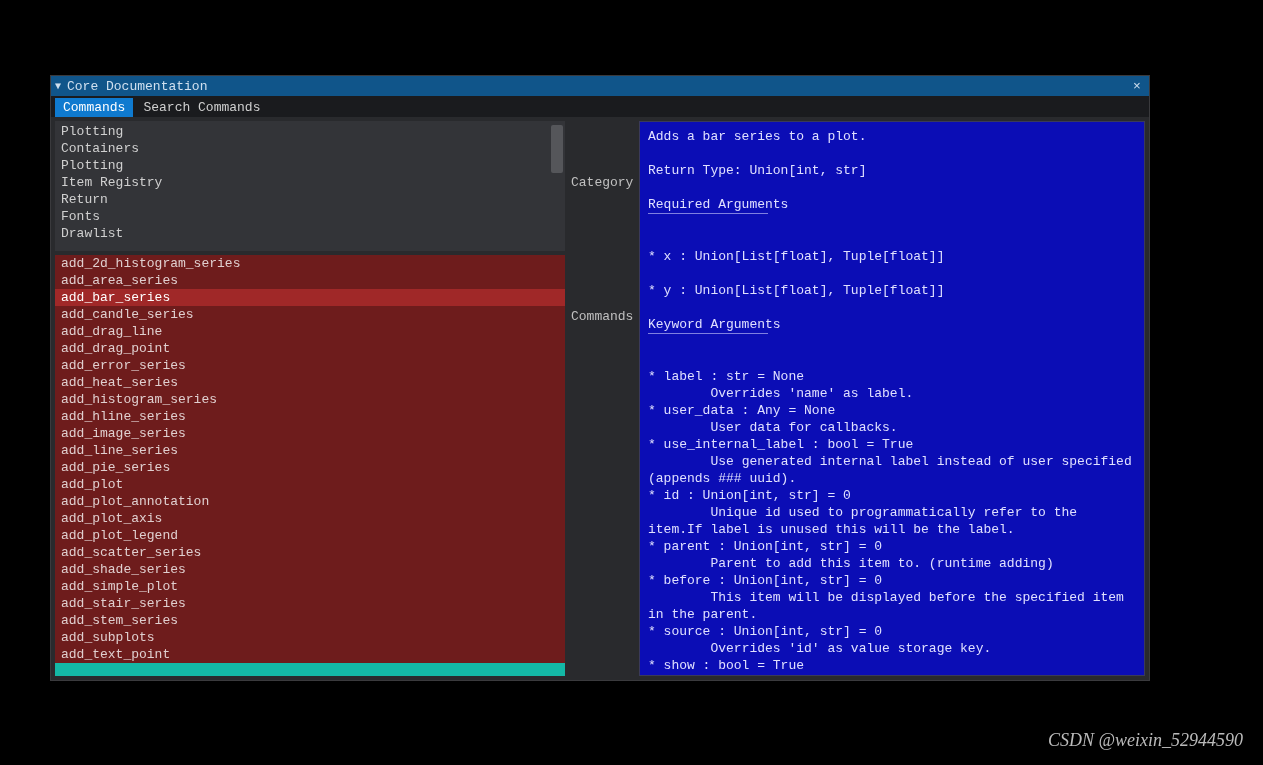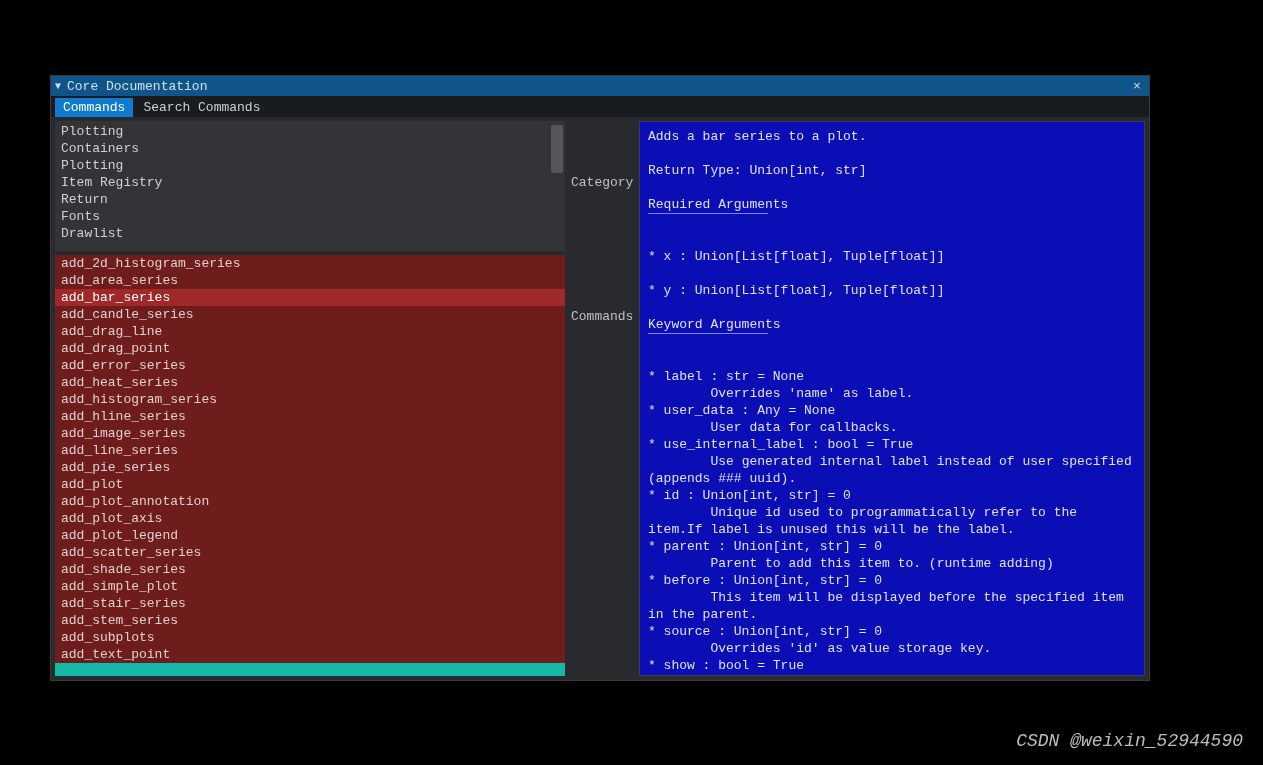--- a/index.html
+++ b/index.html
@@ -146,21 +146,21 @@
     height: 1px;
     background: #8080e0;
     width: 120px;
     margin: 0 0 0 0;
   }
   .watermark {
     position: absolute;
     right: 20px;
     bottom: 14px;
     color: #cfcfcf;
-    font-family: Liberation Mono, monospace;
+    font-family: Liberation Serif, serif;
     font-size: 18px;
     opacity: 0.9;
     font-style: italic;
   }
 </style>
 </head>
 <body>
 
 <div class="window">
   <div class="titlebar">

